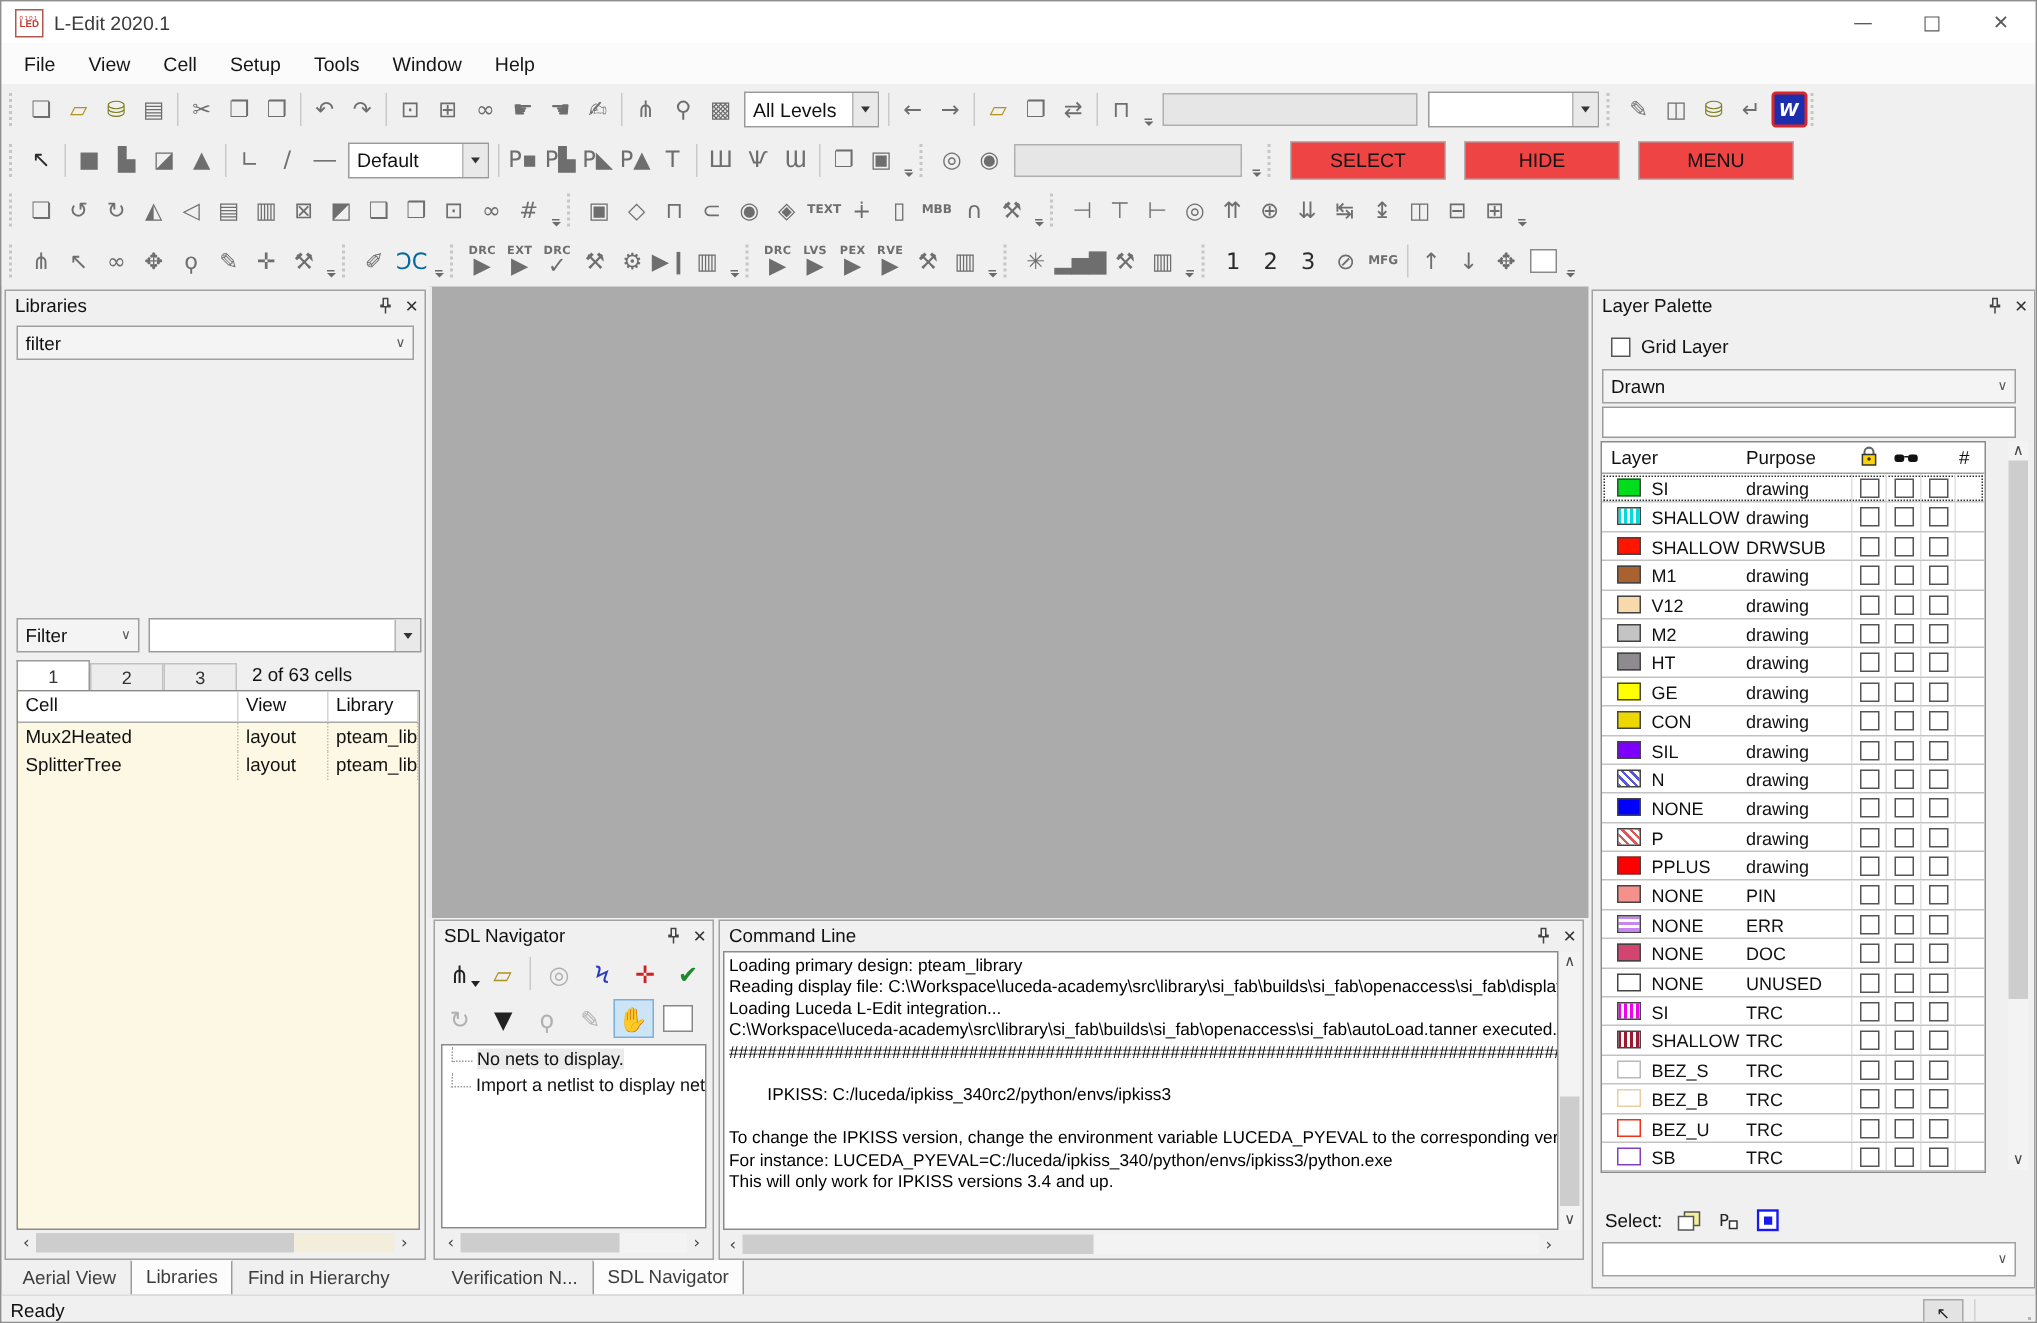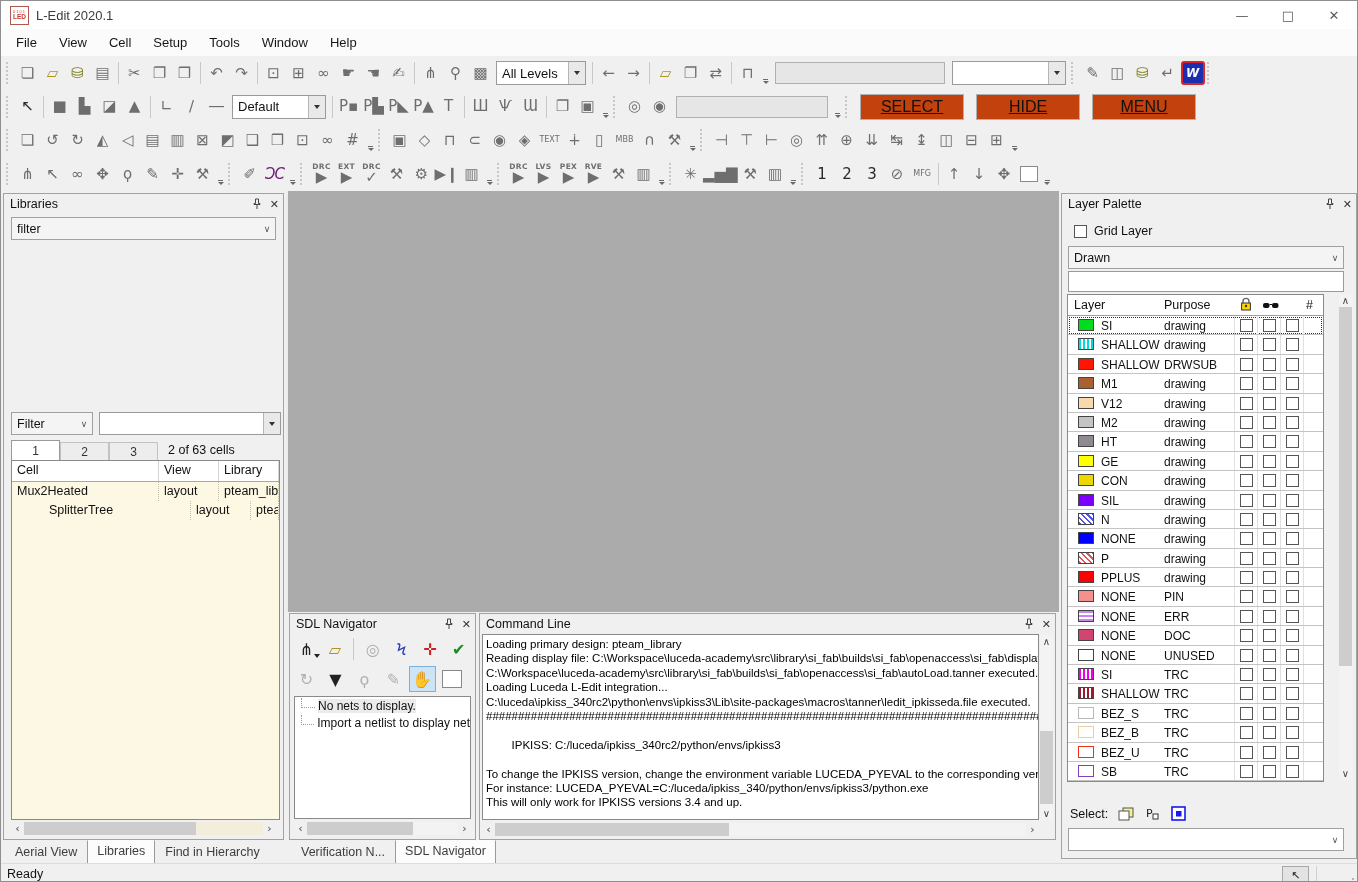--- a/index.html
+++ b/index.html
@@ -22,33 +22,33 @@
   .tbrow{display:flex;align-items:center;height:34px;padding-left:3px;}
   .tbrow.r2{height:33px;}
   .grip{width:4px;height:22px;border-left:2px dotted #c6c6c6;margin:0 3px 0 2px;}
   .sep{width:1px;height:22px;background:#c9c9c9;margin:0 3px;}
   .ovf{width:11px;height:26px;display:flex;flex-direction:column;align-items:center;justify-content:flex-end;padding-bottom:4px;}
   .ovf .b{width:5px;height:1px;background:#6a6a6a;margin-bottom:1px;}
   .ovf .t{width:0;height:0;border-left:3px solid transparent;border-right:3px solid transparent;border-top:3px solid #6a6a6a;}
   .tbi{min-width:25px;height:26px;display:flex;flex-direction:column;align-items:center;justify-content:center;
        color:#6e6e6e;font-size:15px;line-height:1;cursor:default;}
   .tbi .top{font-size:7.5px;font-weight:bold;color:#6e6e6e;letter-spacing:.3px;}
-  .tbi.y{color:#b29322;} .tbi.o{color:#7e7e20;} .tbi.red{color:#701a75;font-style:italic;} .tbi.dark{color:#2a2a2a;}
-  .tbi.txt{font-size:8px;font-weight:normal;}
+  .tbi.y{color:#b29322;} .tbi.o{color:#7e7e20;} .tbi.red{color:#0369a1;} .tbi.dark{color:#2a2a2a;}
+  .tbi.txt{font-size:8px;font-weight:bold;}
   .tbi.box span{display:block;width:16px;height:14px;border:1px solid #8a8a8a;background:#fff;}
   .tbi.luceda{width:25px;}
   .tbi.luceda span{display:flex;align-items:center;justify-content:center;width:20px;height:20px;background:#1b2fae;
        border:2px solid #d8262b;color:#fff;font-size:12px;font-style:italic;font-weight:bold;border-radius:3px;}
   .tbcombo{height:22px;border:1px solid #9a9a9a;background:#fff;display:flex;align-items:center;margin:0 3px;}
   .tbcombo .v{flex:1;font-size:13px;padding-left:5px;color:#111;font-family:"Liberation Sans",sans-serif;}
   .tbcombo .db{width:16px;height:100%;background:#e9e9e9;border-left:1px solid #b5b5b5;display:flex;align-items:center;justify-content:center;}
   .tbcombo .db i{width:0;height:0;border-left:3.5px solid transparent;border-right:3.5px solid transparent;border-top:4px solid #333;}
   .tbinput{height:20px;background:#e6e6e6;border:1px solid #b0b0b0;margin:0 4px;}
-  .tbbtn{height:24px;border:1px solid #b0b0b0;background:#c2410c;display:flex;align-items:center;justify-content:center;
-         font-size:16px;color:#111;margin:0 6px;font-family:"Liberation Sans",sans-serif;text-decoration:underline;}
+  .tbbtn{height:24px;border:1px solid #b0b0b0;background:#ef4444;display:flex;align-items:center;justify-content:center;
+         font-size:13px;color:#111;margin:0 6px;font-family:"Liberation Sans",sans-serif;}
   
   .canvas{position:absolute;left:285px;top:190px;width:771px;height:421px;background:#ababab;border-left:2px solid #ececec;}
   
   .panel{position:absolute;background:#f0f0f0;border:1px solid #a2a2a2;box-sizing:border-box;}
   .ptitle{height:20px;display:flex;align-items:center;font-size:12.5px;color:#111;padding:0 4px 0 6px;}
   .ptools{margin-left:auto;display:flex;align-items:center;gap:8px;}
   .pin{display:flex;}
   .pclose{font-size:11px;color:#333;font-family:"DejaVu Sans",sans-serif;}
   
   .flatcombo{height:21px;border:1px solid #a0a0a0;background:#f4f4f4;display:flex;align-items:center;}
@@ -678,21 +678,21 @@
           <div style="width: 147px;">Cell</div>
           <div style="width: 60px;">View</div>
           <div style="width: 60px; flex: 1 1 0%;">Library</div>
         </div>
         <div class="crow">
           <div style="width: 147px;">Mux2Heated</div>
           <div style="width: 60px;">layout</div>
           <div style="width: 60px; flex: 1 1 0%;">pteam_librar</div>
         </div>
         <div class="crow">
-          <div style="width: 147px; margin-left: 32px;">SplitterTree</div>
+          <div style="width: 147px;">SplitterTree</div>
           <div style="width: 60px;">layout</div>
           <div style="width: 60px; flex: 1 1 0%;">pteam_librar</div>
         </div>
       </div>
     <div class="hscroll cream" style="left:7px;right:7px;bottom:4px;">
       <span class="ar">‹</span>
       <span class="track">
           <span class="thumb" style="left:0;width:72%;"></span>
         </span>
       <span class="ar">›</span>
@@ -768,23 +768,22 @@
           <svg width="10" height="12" viewBox="0 0 10 12">
               <path d="M3.5 1h3v4.5h1.5v1h-6v-1h1.5z M5 6.5V11" stroke="#444" fill="none"></path>
             </svg>
         </span>
         <span class="pclose">✕</span>
       </span>
     </div>
     <div class="cltext" id="cltext" style="left:2px;right:16px;top:20px;bottom:19px;">
         <div class="cl-line">Loading primary design: pteam_library</div>
         <div class="cl-line">Reading display file: C:\Workspace\luceda-academy\src\library\si_fab\builds\si_fab\openaccess\si_fab\display.drf</div>
+        <div class="cl-line">Loading Luceda L-Edit integration...</div>
         <div class="cl-line">C:\Workspace\luceda-academy\src\library\si_fab\builds\si_fab\openaccess\si_fab\autoLoad.tanner executed.</div>
-        <div class="cl-line">Loading Luceda L-Edit integration...</div>
-        <div class="cl-line">C:\luceda\ipkiss_340rc2\python\envs\ipkiss3\Lib\site-packages\macros\tanner\ledit_ipkisseda.file executed.</div>
         <div class="cl-line">################################################################################################################</div>
         <div class="cl-line"> </div>
         <div class="cl-line">        IPKISS: C:/luceda/ipkiss_340rc2/python/envs/ipkiss3</div>
         <div class="cl-line"> </div>
         <div class="cl-line">To change the IPKISS version, change the environment variable LUCEDA_PYEVAL to the corresponding version.</div>
         <div class="cl-line">For instance: LUCEDA_PYEVAL=C:/luceda/ipkiss_340/python/envs/ipkiss3/python.exe</div>
         <div class="cl-line">This will only work for IPKISS versions 3.4 and up.</div>
       </div>
     <div class="vscroll" style="right:2px;top:21px;bottom:19px;">
       <span class="ar">∧</span>

